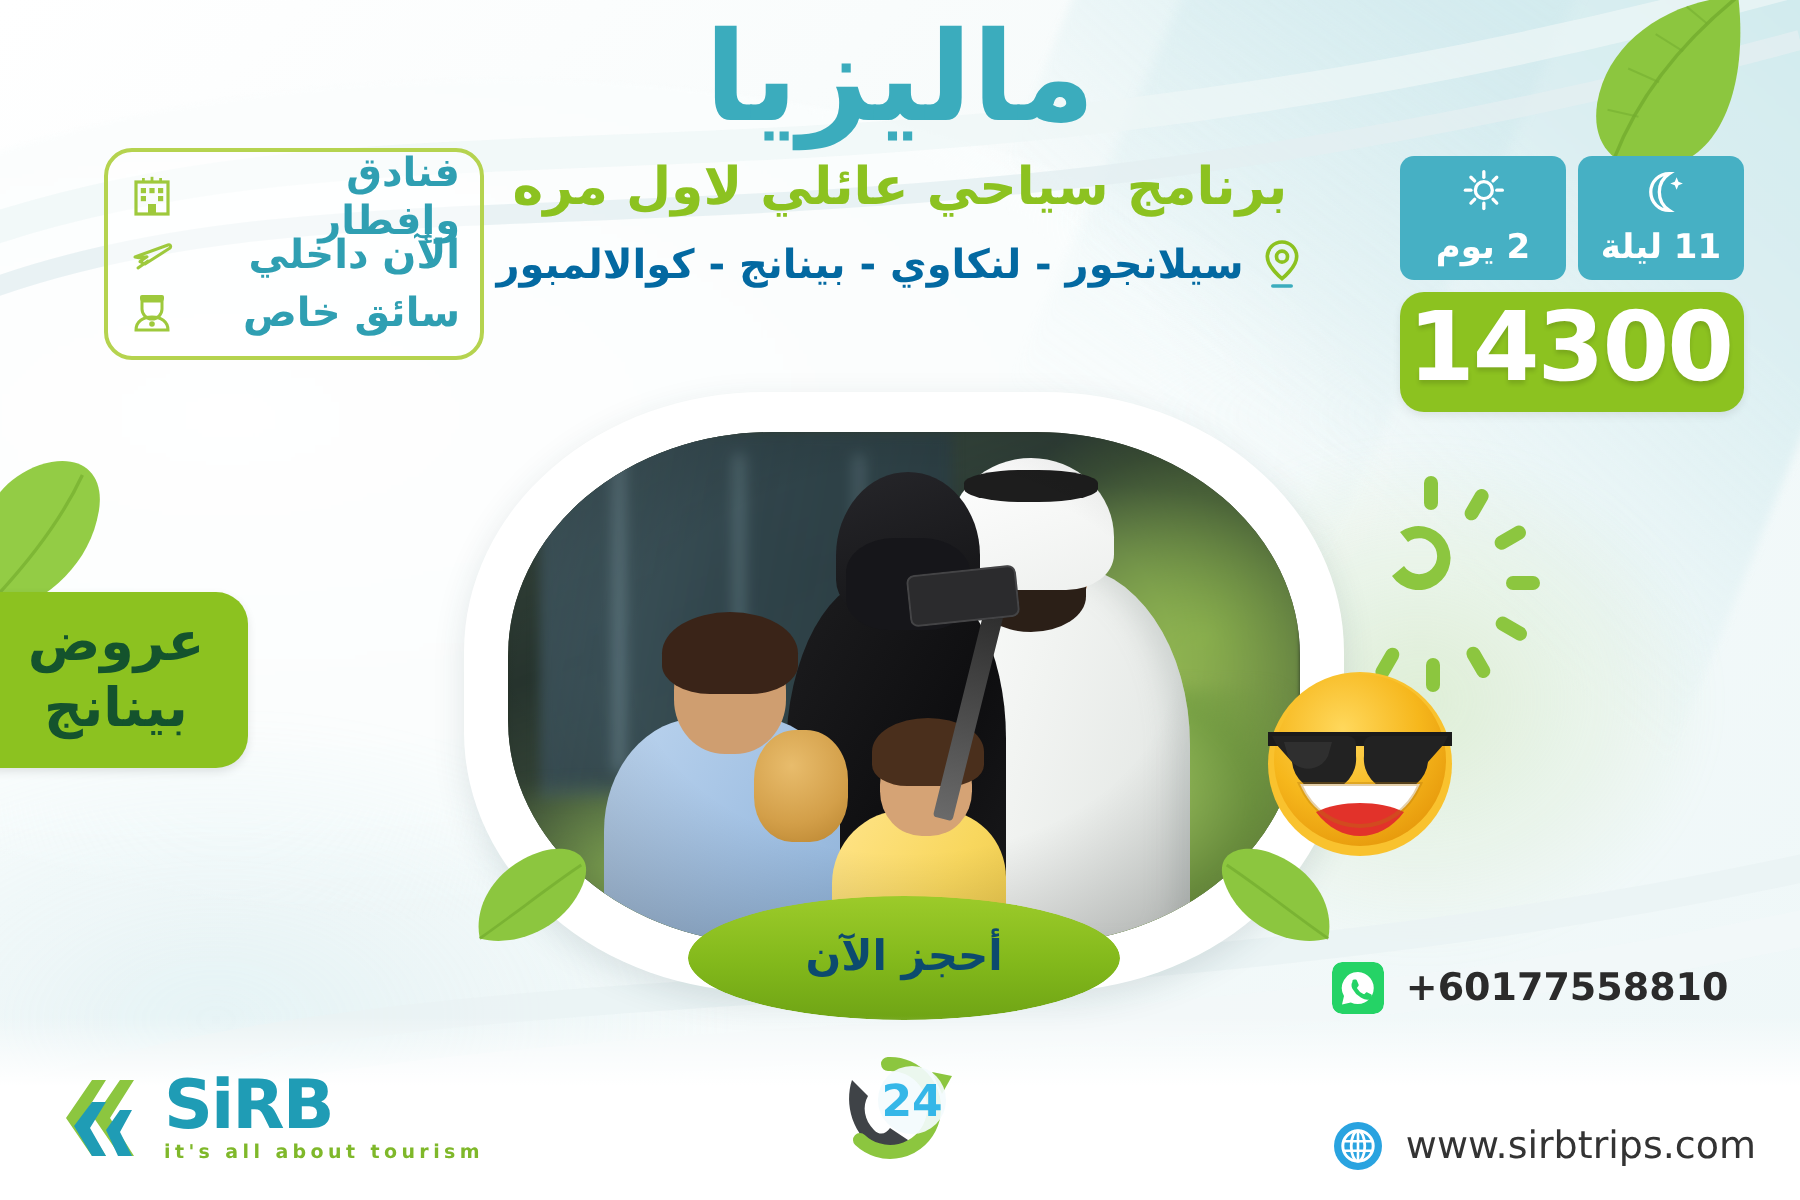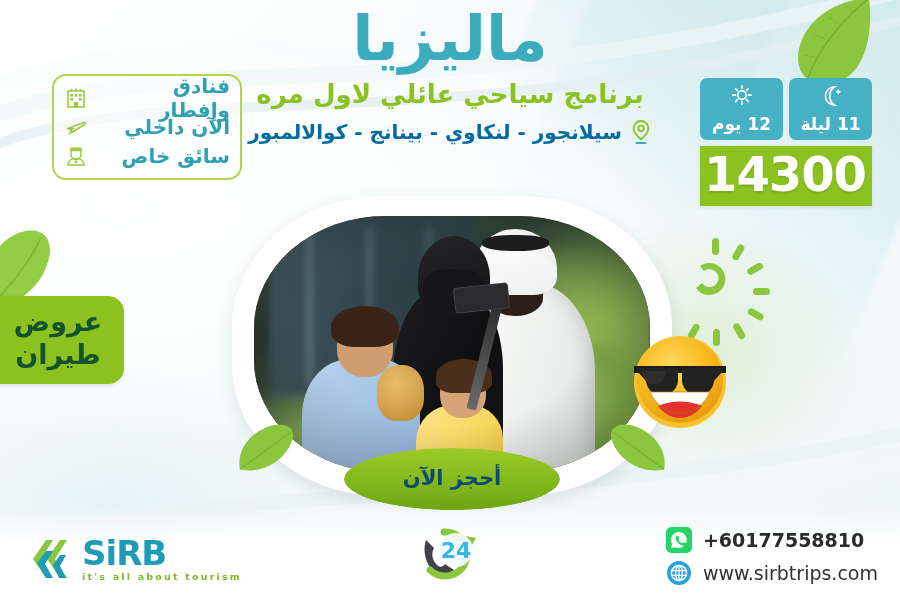--- a/index.html
+++ b/index.html
@@ -174,21 +174,21 @@
   .dn-icon{ height:24px; margin-bottom:2px; }
   .dn-text{
     font-size:17px;
     font-weight:700;
     direction:rtl;
     white-space:nowrap;
   }
   .price-card{
     margin-top:6px;
     background:#8cc220;
-    border-radius:0;
+    border-radius:12px;
     padding:4px 6px 7px 6px;
     text-align:center;
     box-shadow:0 2px 4px rgba(0,0,0,.08);
   }
   .price-num{
     font-size:48px;
     font-weight:700;
     color:#ffffff;
     line-height:1.02;
     letter-spacing:-1px;
@@ -438,21 +438,21 @@
     bottom:12px;
     width:72px; height:66px;
   }
   .contacts{
     position:absolute;
     right:22px; bottom:14px;
     display:flex; flex-direction:column; gap:7px;
     direction:ltr;
   }
   .contact-row{
-    display:flex; align-items:center; gap:11px;
+    display:flex; align-items:center; gap:11px;margin-top:46px;
   }
   .contact-ico{ width:26px; height:26px; flex:0 0 26px; border-radius:5px; }
   .contact-txt{
     font-size:19px;
     color:#2b2b2b;
     font-weight:700;
     white-space:nowrap;
   }
   .contact-row.web .contact-txt{ font-weight:400; color:#333; }
 </style>
@@ -538,21 +538,21 @@
         <path d="M4,21 C4,16.6 7.6,14.5 12,14.5 C16.4,14.5 20,16.6 20,21 Z" fill="none" stroke="#9ec93c" stroke-width="1.5"></path>
         <circle cx="12" cy="18" r="1.4" fill="#9ec93c"></circle>
       </svg>
       <span class="feat-label">سائق خاص</span>
     </div>
 
   </div>
 
   <div class="offers-badge">
     <div>عروض</div>
-    <div>طيران</div>
+    <div>بينانج</div>
   </div>
 
   <div class="price-block">
     <div class="dn-row">
       <div class="dn-card">
         <svg class="dn-icon" viewBox="0 0 28 26">
           <path d="M18,3 A10,10 0 1 0 18,23 A12,12 0 0 1 18,3 Z" fill="none" stroke="#ffffff" stroke-width="1.8"></path>
           <path d="M22,5 l1,2.4 l2.4,1 l-2.4,1 l-1,2.4 l-1,-2.4 l-2.4,-1 l2.4,-1 Z" fill="#ffffff"></path>
         </svg>
         <div class="dn-text">11 ليلة</div>
@@ -564,21 +564,21 @@
             <path d="M14,2 v3"></path>
               <path d="M14,19 v3"></path>
               <path d="M4,12 h3"></path>
               <path d="M21,12 h3"></path>
             <path d="M7,5 l2,2"></path>
               <path d="M19,17 l2,2"></path>
               <path d="M21,5 l-2,2"></path>
               <path d="M9,17 l-2,2"></path>
           </g>
         </svg>
-        <div class="dn-text">12 يوم</div>
+        <div class="dn-text">2 يوم</div>
       </div>
     </div>
     <div class="price-card">
       <div class="price-num">14300</div>
     </div>
   </div>
 
   <svg class="sunburst" viewBox="0 0 112 112">
     <g fill="#8cc63f">
       <path d="M40,30 a16,16 0 1 1 -4,22 l6,-5 a9,9 0 1 0 2,-12 Z"></path>

